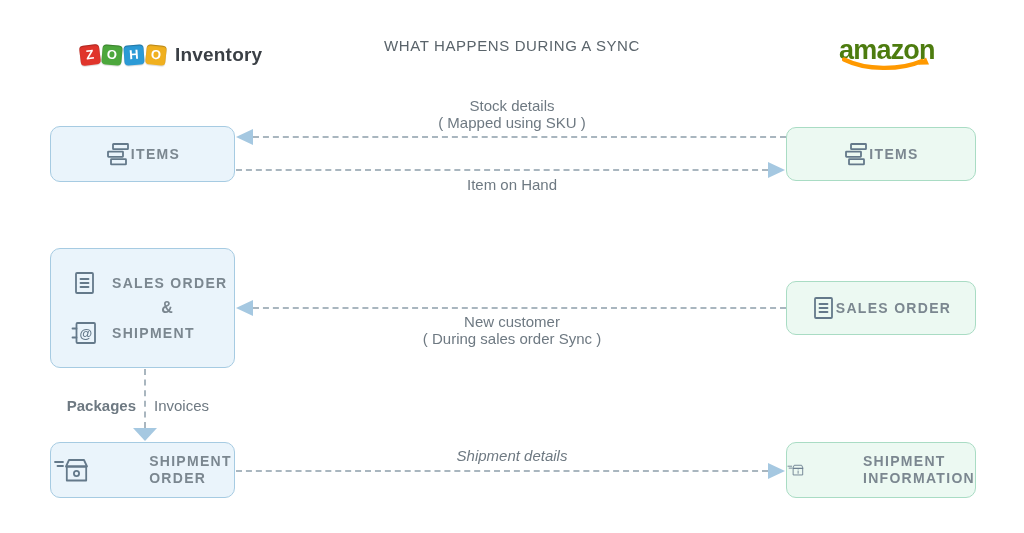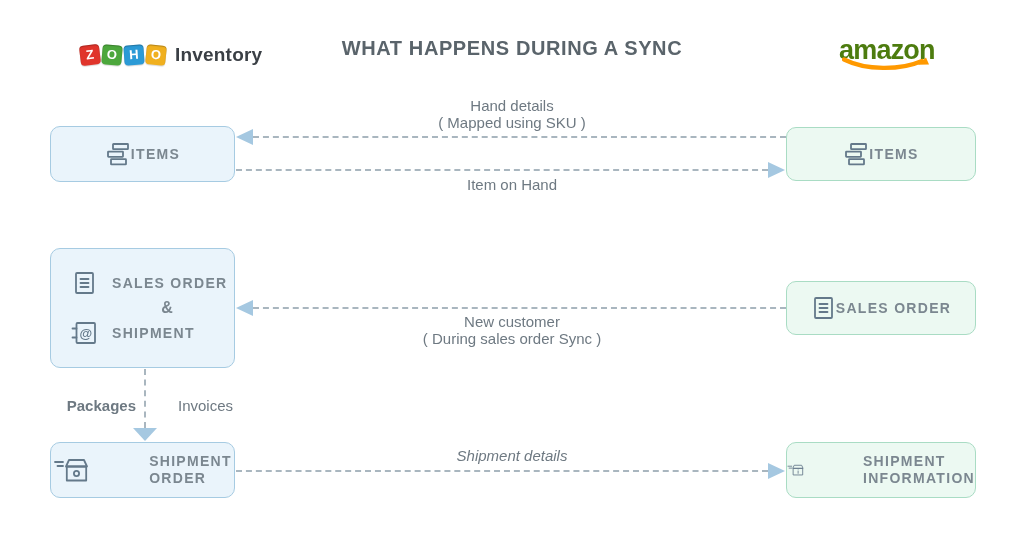--- a/index.html
+++ b/index.html
@@ -14,21 +14,21 @@
     color:#fff;font-size:13px;font-weight:bold;text-align:center;line-height:20px;
     box-shadow:0 1px 1px rgba(0,0,0,.25) inset, 0 1px 1px rgba(0,0,0,.15);
   }
   .zoho-logo .tile:nth-of-type(1){background:var(--tile-1,#e0342b);transform:rotate(-7deg);}
   .zoho-logo .tile:nth-of-type(2){background:var(--tile-2,#4ca73c);transform:rotate(5deg);}
   .zoho-logo .tile:nth-of-type(3){background:var(--tile-3,#2b9ad6);transform:rotate(-4deg);}
   .zoho-logo .tile:nth-of-type(4){background:var(--tile-4,#f0b01f);transform:rotate(6deg);}
   .zoho-logo .zoho-word{margin-left:7px;font-size:19px;font-weight:700;color:#3a3f45;letter-spacing:.2px;}
   .title{
     position:absolute;left:50%;top:37px;transform:translateX(-50%);
-    font-size:20px;font-weight:bold;color:var(--title-color,#5a646b);letter-spacing:.6px;white-space:nowrap;
+    font-size:15px;font-weight:normal;color:var(--title-color,#5a646b);letter-spacing:.6px;white-space:nowrap;
   }
   .amazon-logo{position:absolute;left:839px;top:36px;width:100px;}
   .amazon-word{display:block;font-size:27px;font-weight:bold;color:#4d7c0f;letter-spacing:-.8px;line-height:28px;}
   .amazon-smile{display:block;margin:-7px 0 0 3px;}
   
   .box{
     position:absolute;box-sizing:border-box;border-radius:10px;
     display:flex;align-items:center;justify-content:center;
   }
   .box.zoho{background:var(--zoho-box-fill,#eaf4fb);border:1.5px solid var(--zoho-box-border,#a6cbe2);}
@@ -70,21 +70,21 @@
   .av-head{left:133px;top:428px;}
   
   .flow-label{
     position:absolute;color:var(--label-text,#6e7982);font-size:15px;line-height:17px;
     text-align:center;white-space:nowrap;
   }
   .lbl-item-details{left:362px;top:97px;width:300px;}
   .lbl-stock{left:362px;top:176px;width:300px;}
   .lbl-new-customer{left:357px;top:313px;width:310px;}
   .lbl-packages{left:36px;top:397px;width:100px;text-align:right;font-weight:bold;}
-  .lbl-invoices{left:154px;top:397px;text-align:left;margin-left:24px;}
+  .lbl-invoices{left:154px;top:397px;text-align:left;}
   .lbl-shipment-details{left:362px;top:447px;width:300px;font-style:italic;}
 </style>
 </head>
 <body>
 
 <div class="canvas">
 
   <div class="zoho-logo">
     <span class="tile">Z</span>
     <span class="tile">O</span>
@@ -197,21 +197,21 @@
   <div class="dash-h a3-line"></div>
   <div class="head head-left a3-head"></div>
 
   <div class="dash-v av-line"></div>
   <div class="head head-down av-head"></div>
 
   <div class="dash-h a5-line"></div>
   <div class="head head-right a5-head"></div>
 
   <div class="flow-label lbl-item-details">
-    <div>Hand details</div>
+    <div>Stock details</div>
     <div>( Mapped using SKU )</div>
   </div>
 
   <div class="flow-label lbl-stock">Item on Hand</div>
 
   <div class="flow-label lbl-new-customer">
     <div>New customer</div>
     <div>( During sales order Sync )</div>
   </div>
 

